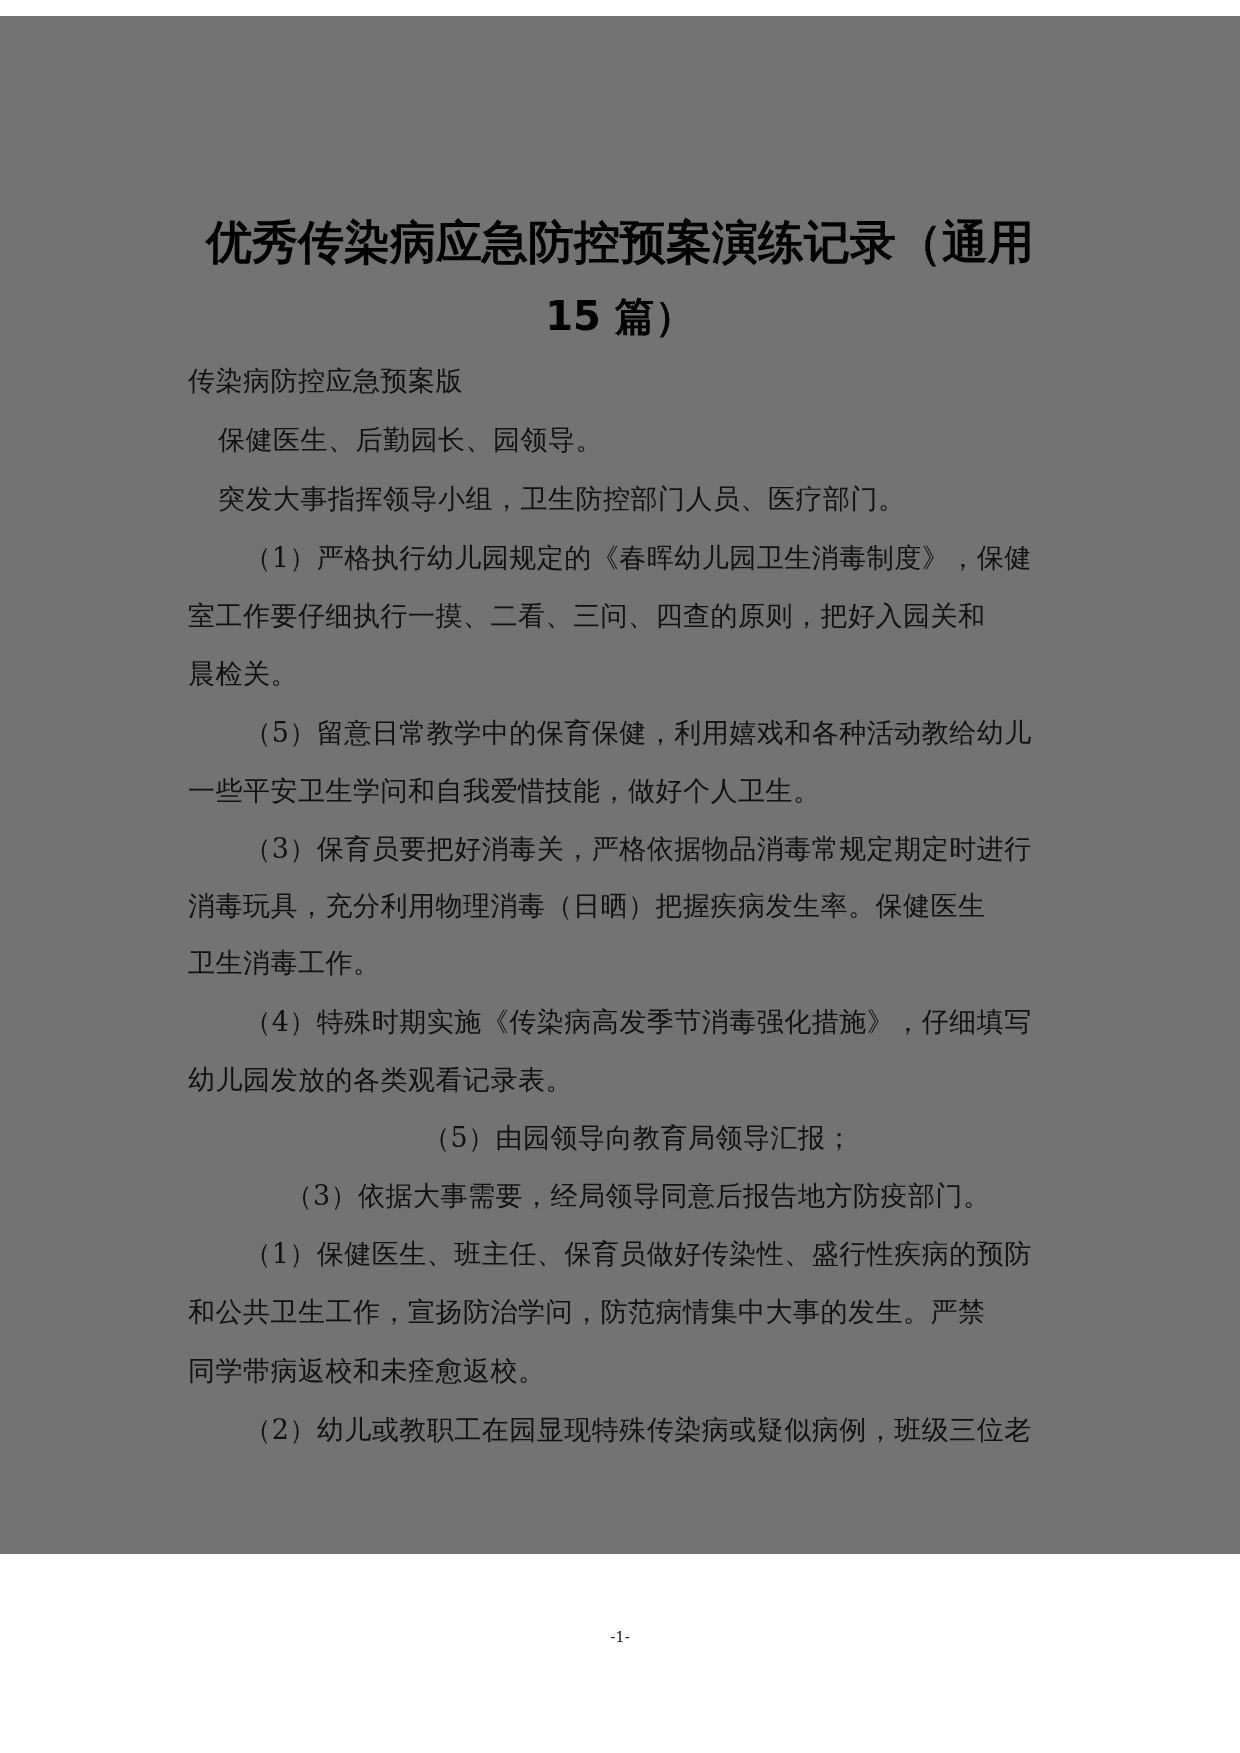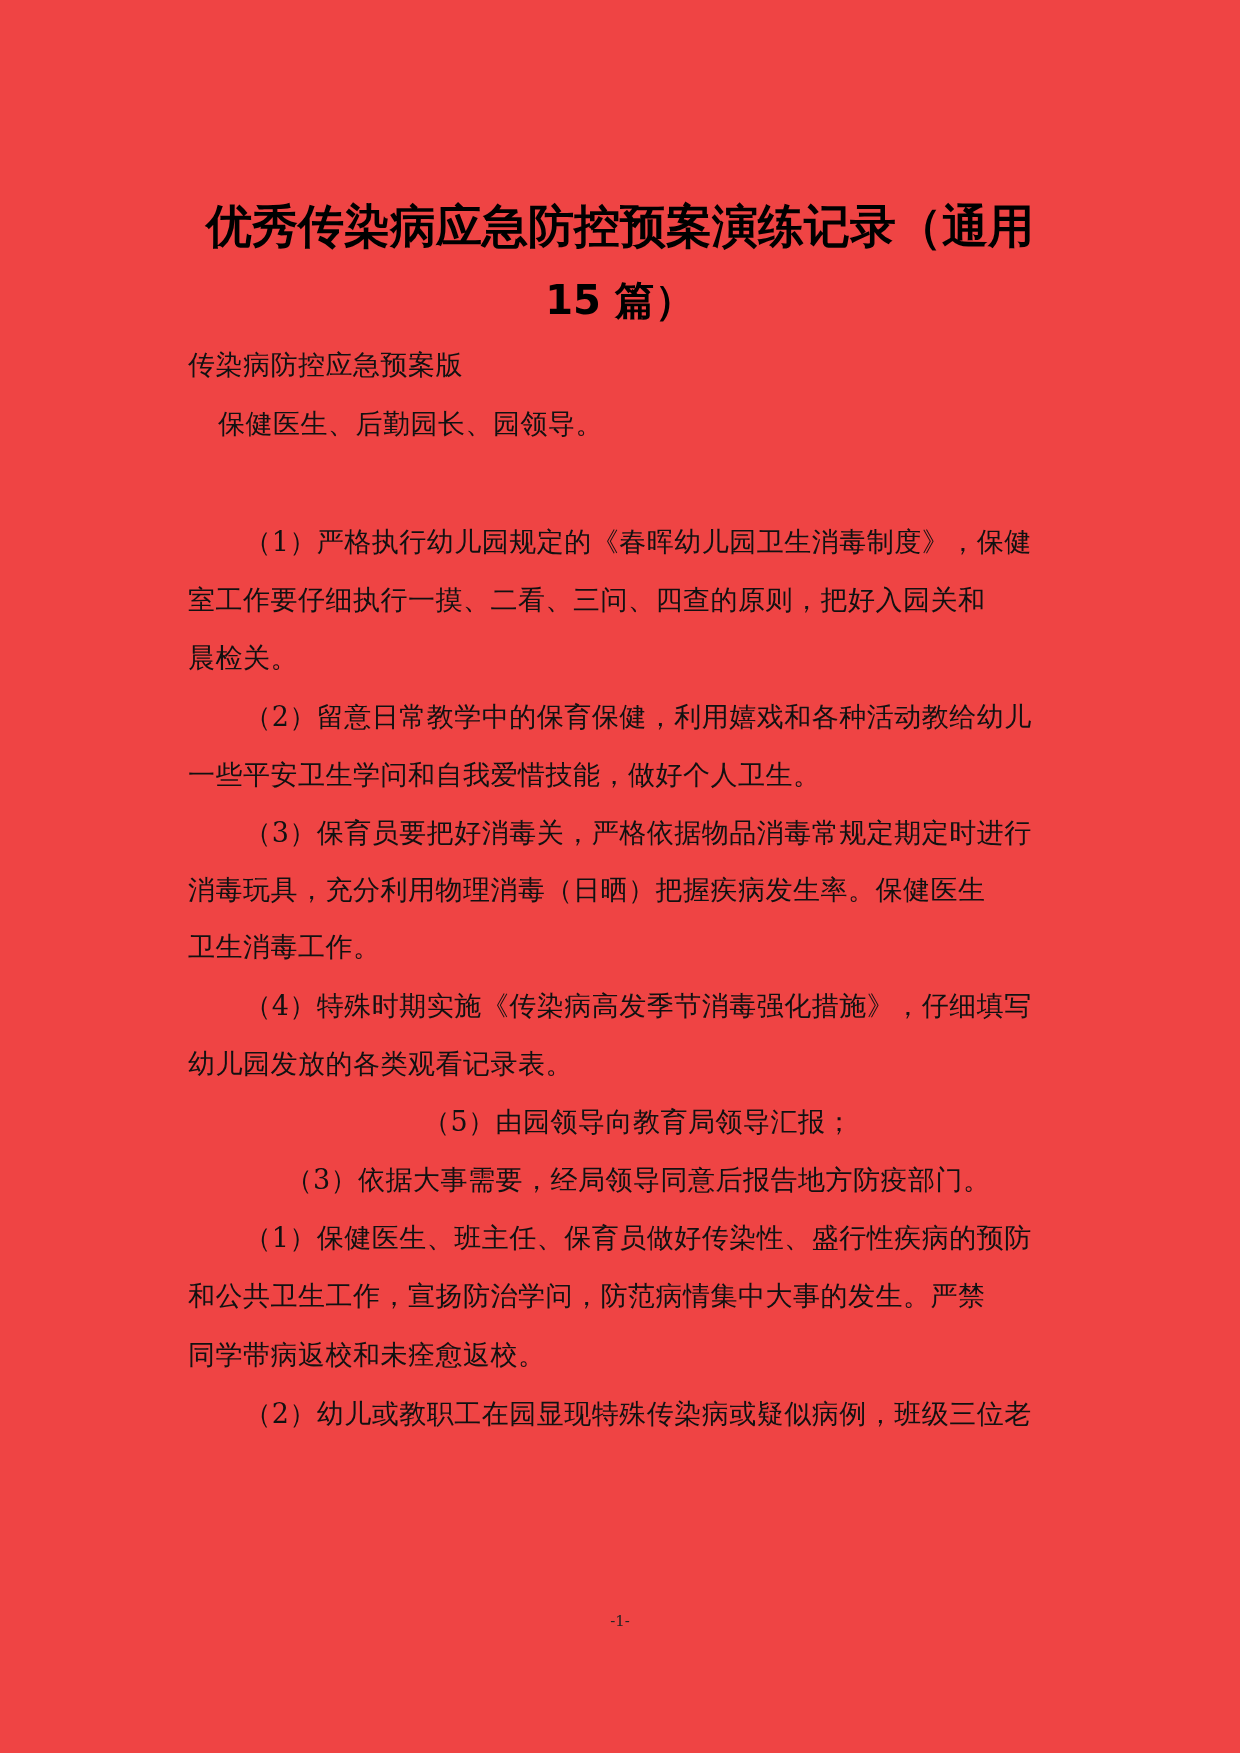--- a/index.html
+++ b/index.html
@@ -1,18 +1,18 @@
 <!DOCTYPE html>
 <html><head>
 <meta charset="utf-8">
 <style>
   html, body { margin: 0; padding: 0; background: #ffffff; }
   body { width: 1240px; height: 1753px; position: relative; overflow: hidden;
          font-family: "DejaVu Serif", "Liberation Serif", serif; color: #111; }
-  .page { position: absolute; left: 0; top: 0; width: 1240px; height: 1753px; background: #ef4444; }
+  .page { position: absolute; left: 0; top: 16px; width: 1240px; height: 1538px; background: #737373; }
   .title { position: absolute; left: 0; width: 1240px; text-align: center;
            font-family: "DejaVu Sans", "Liberation Sans", sans-serif; font-weight: bold;
            font-size: 46px; line-height: 60px; color: #000; white-space: nowrap; }
   .title.l1 { top: 196px; }
   .title.l2 { top: 270px; font-size: 40px; }
   .line { position: absolute; left: 188px; width: 880px; font-size: 27px; line-height: 40px;
           white-space: nowrap; color: #111; letter-spacing: 0.5px; }
   .line.indent { left: 218px; }
   .line.indent2 { left: 198px; text-align: center; }
   .footer { position: absolute; top: 1612px; left: 0; width: 1240px; text-align: center;
@@ -20,24 +20,25 @@
 </style>
 </head>
 <body>
 
 <div class="page">
   <div class="title l1">优秀传染病应急防控预案演练记录（通用</div>
   <div class="title l2">15 篇）</div>
 
   <div class="line" style="top:345px">传染病防控应急预案版</div>
   <div class="line indent" style="top:404px">保健医生、后勤园长、园领导。</div>
+  <div class="line indent" style="top:463px">突发大事指挥领导小组，卫生防控部门人员、医疗部门。</div>
   <div class="line indent2" style="top:522px">（1）严格执行幼儿园规定的《春晖幼儿园卫生消毒制度》，保健</div>
   <div class="line" style="top:638px">晨检关。</div>
   <div class="line" style="top:580px">室工作要仔细执行一摸、二看、三问、四查的原则，把好入园关和</div>
-  <div class="line indent2" style="top:697px">（2）留意日常教学中的保育保健，利用嬉戏和各种活动教给幼儿</div>
+  <div class="line indent2" style="top:697px">（5）留意日常教学中的保育保健，利用嬉戏和各种活动教给幼儿</div>
   <div class="line" style="top:755px">一些平安卫生学问和自我爱惜技能，做好个人卫生。</div>
   <div class="line indent2" style="top:813px">（3）保育员要把好消毒关，严格依据物品消毒常规定期定时进行</div>
   <div class="line" style="top:870px">消毒玩具，充分利用物理消毒（日晒）把握疾病发生率。保健医生</div>
   <div class="line" style="top:927px">卫生消毒工作。</div>
   <div class="line indent2" style="top:986px">（4）特殊时期实施《传染病高发季节消毒强化措施》，仔细填写</div>
   <div class="line" style="top:1044px">幼儿园发放的各类观看记录表。</div>
   <div class="line indent2" style="top:1102px">（5）由园领导向教育局领导汇报；</div>
   <div class="line indent2" style="top:1160px">（3）依据大事需要，经局领导同意后报告地方防疫部门。</div>
   <div class="line indent2" style="top:1218px">（1）保健医生、班主任、保育员做好传染性、盛行性疾病的预防</div>
   <div class="line" style="top:1276px">和公共卫生工作，宣扬防治学问，防范病情集中大事的发生。严禁</div>

